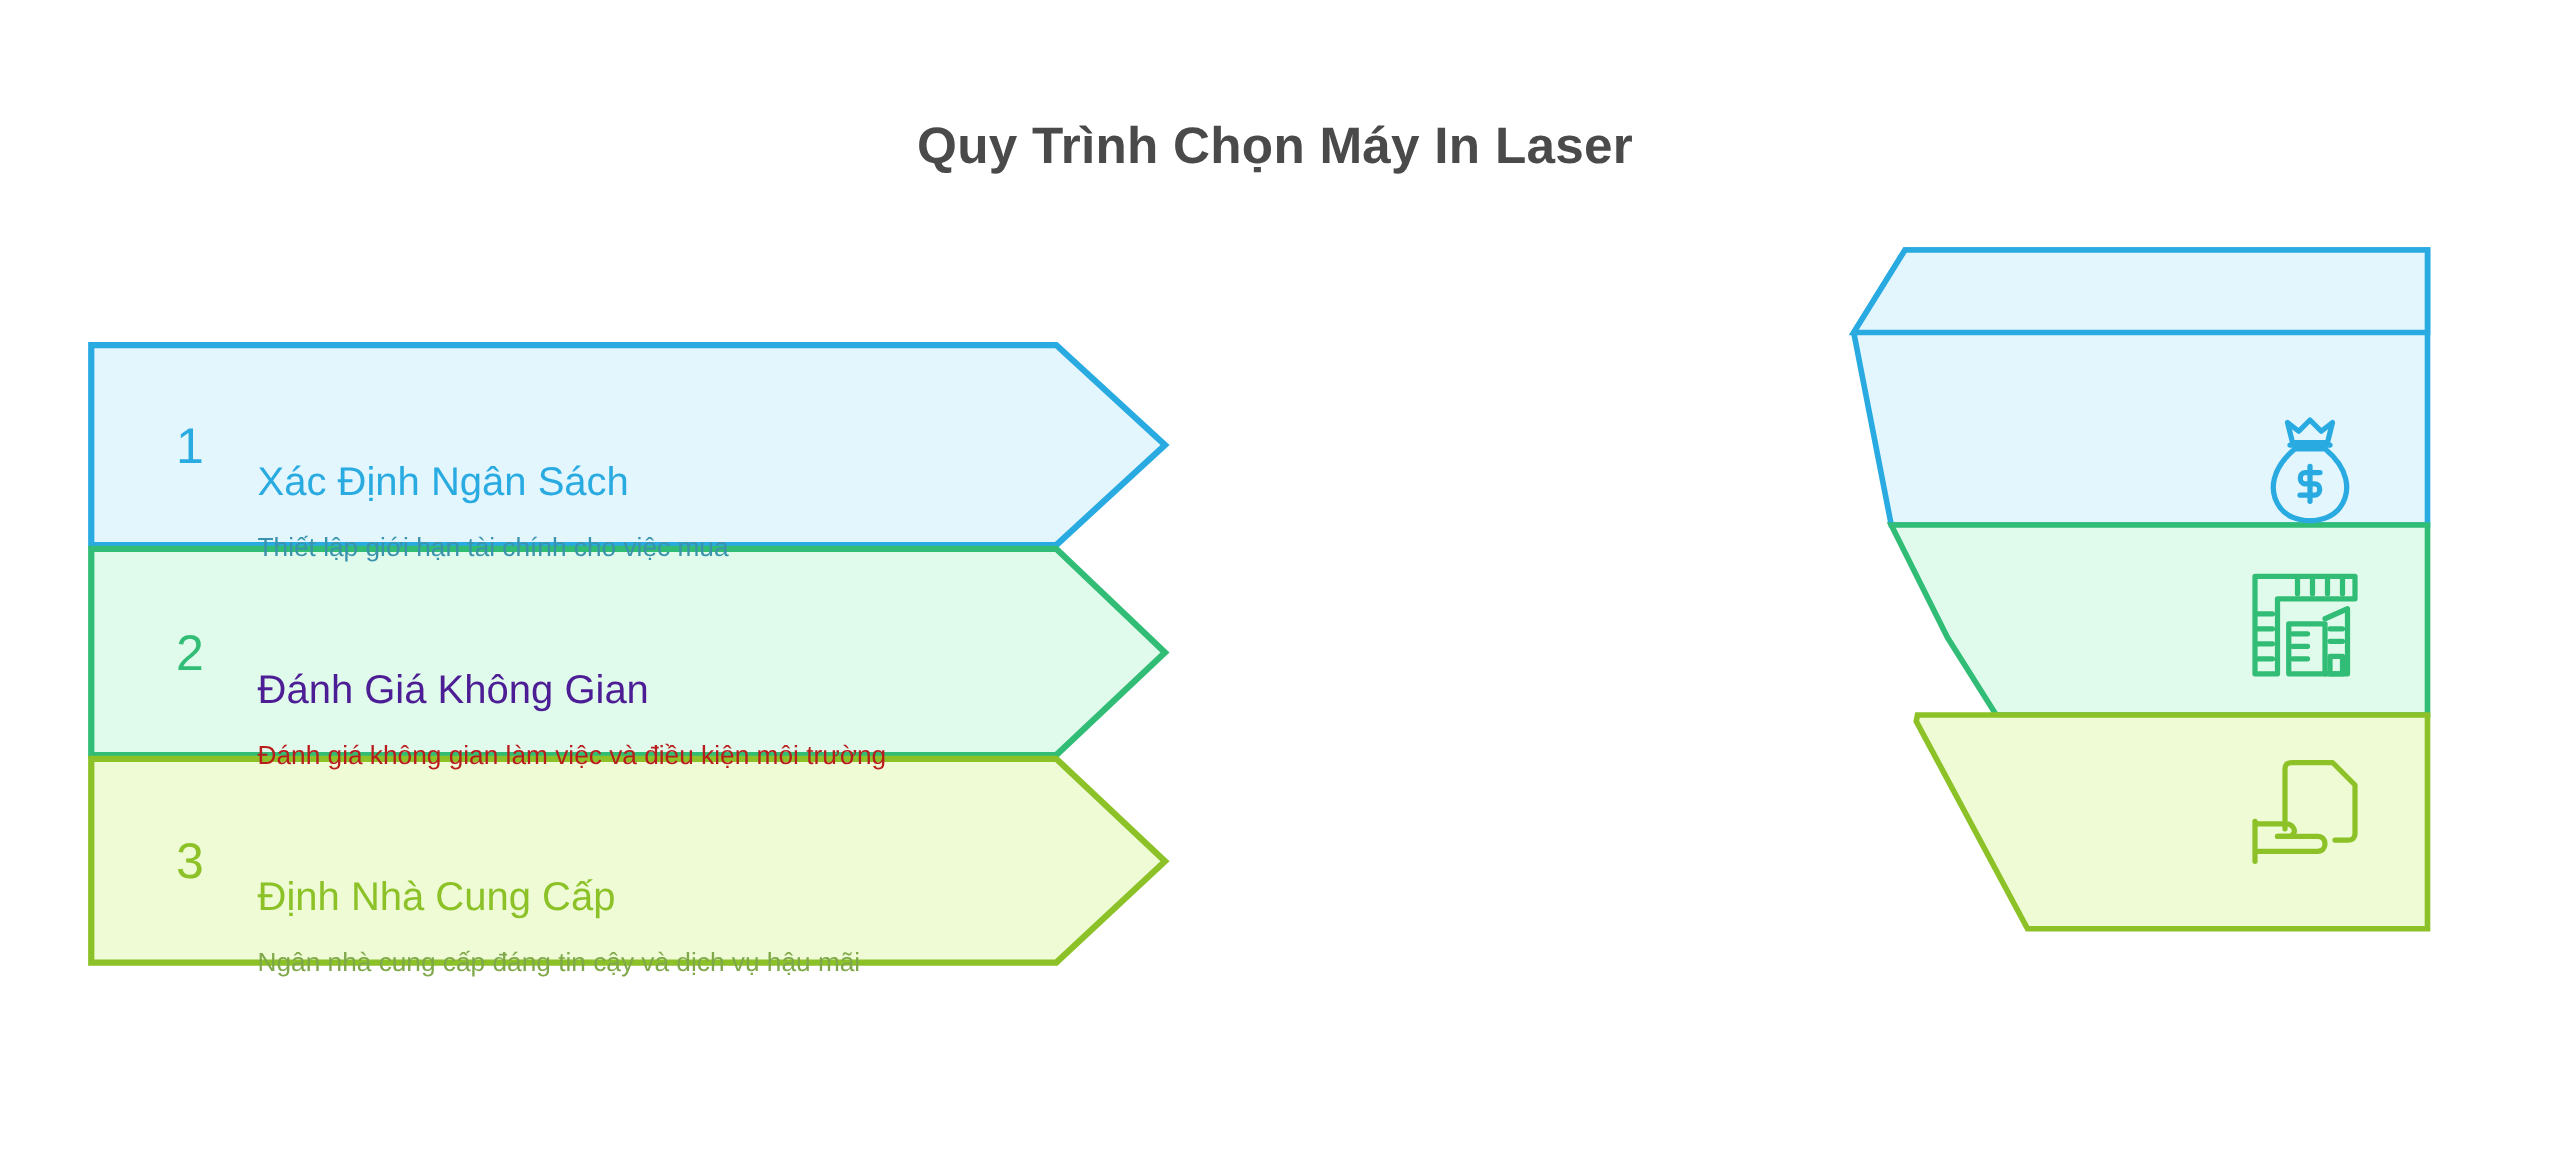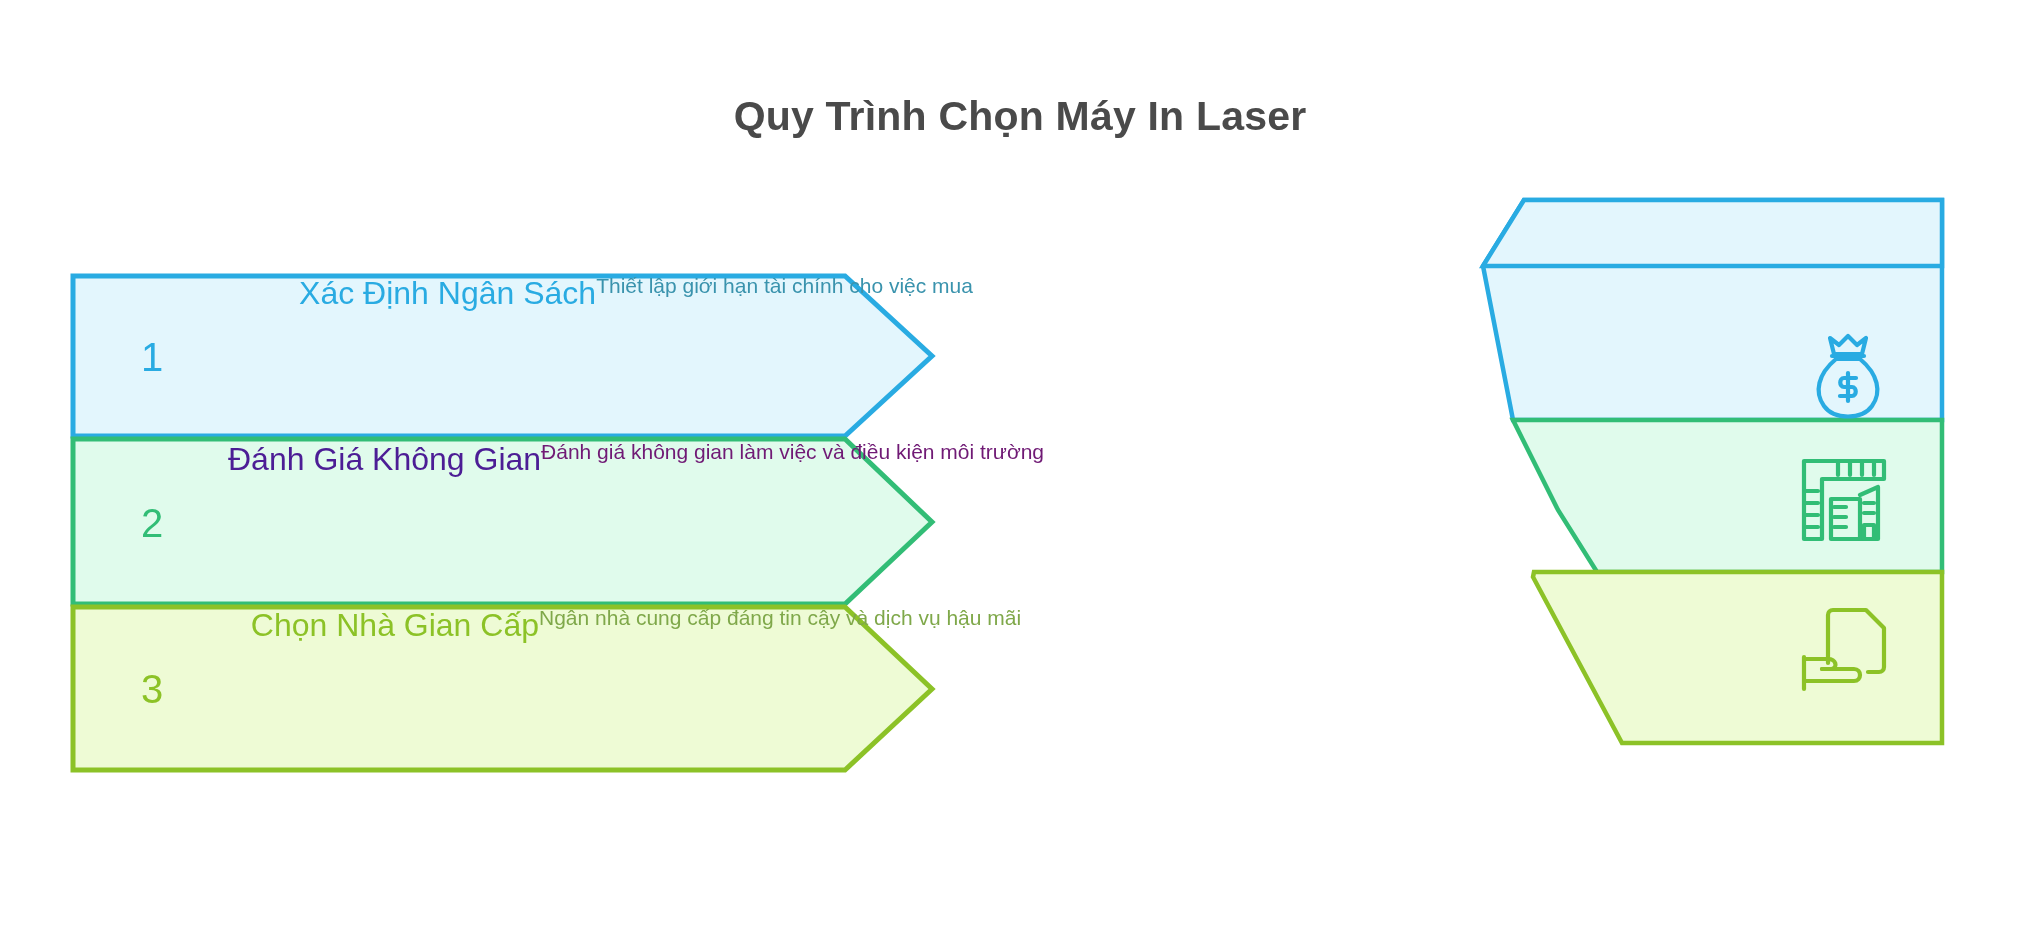--- a/index.html
+++ b/index.html
@@ -68,26 +68,26 @@
     display: flex;
     align-items: center;
     justify-content: center;
     font-size: 40px;
     font-weight: 400;
     line-height: 1;
   }
   .step-text {
     position: absolute;
     left: 136px;
-    top: 0;
+    top: 12px;
     width: 860px;
     height: 167px;
     display: flex;
-    flex-direction: row;
-    justify-content: center;
+    flex-direction: column;
+    justify-content: flex-end;
   }
   .step-heading {
     font-size: 32px;
     font-weight: 400;
     line-height: 1.25;
     margin-bottom: 21px;
   }
   .step-desc {
     font-size: 21px;
     font-weight: 400;
@@ -139,28 +139,28 @@
       <div class="step-text">
         <div class="step-heading" style="color:#29abe2">Xác Định Ngân Sách</div>
         <div class="step-desc" style="color:#3a93ad">Thiết lập giới hạn tài chính cho việc mua</div>
       </div>
     </div>
 
     <div class="step-row r2">
       <div class="step-number" style="color:#32bd76">2</div>
       <div class="step-text">
         <div class="step-heading" style="color:#4c1d95">Đánh Giá Không Gian</div>
-        <div class="step-desc" style="color:#701a75">Đánh giá không gian làm việc và điều kiện môi trường</div>
+        <div class="step-desc" style="color:#b91c1c">Đánh giá không gian làm việc và điều kiện môi trường</div>
       </div>
     </div>
 
     <div class="step-row r3">
       <div class="step-number" style="color:#8cc227">3</div>
       <div class="step-text">
-        <div class="step-heading" style="color:#8cc227">Chọn Nhà Gian Cấp</div>
+        <div class="step-heading" style="color:#8cc227">Định Nhà Cung Cấp</div>
         <div class="step-desc" style="color:#7fa84a">Ngân nhà cung cấp đáng tin cậy và dịch vụ hậu mãi</div>
       </div>
     </div>
 
   </div>
 
   <div id="funnel-panel">
 
     <svg class="funnel-svg" viewBox="0 0 560 620">
 

